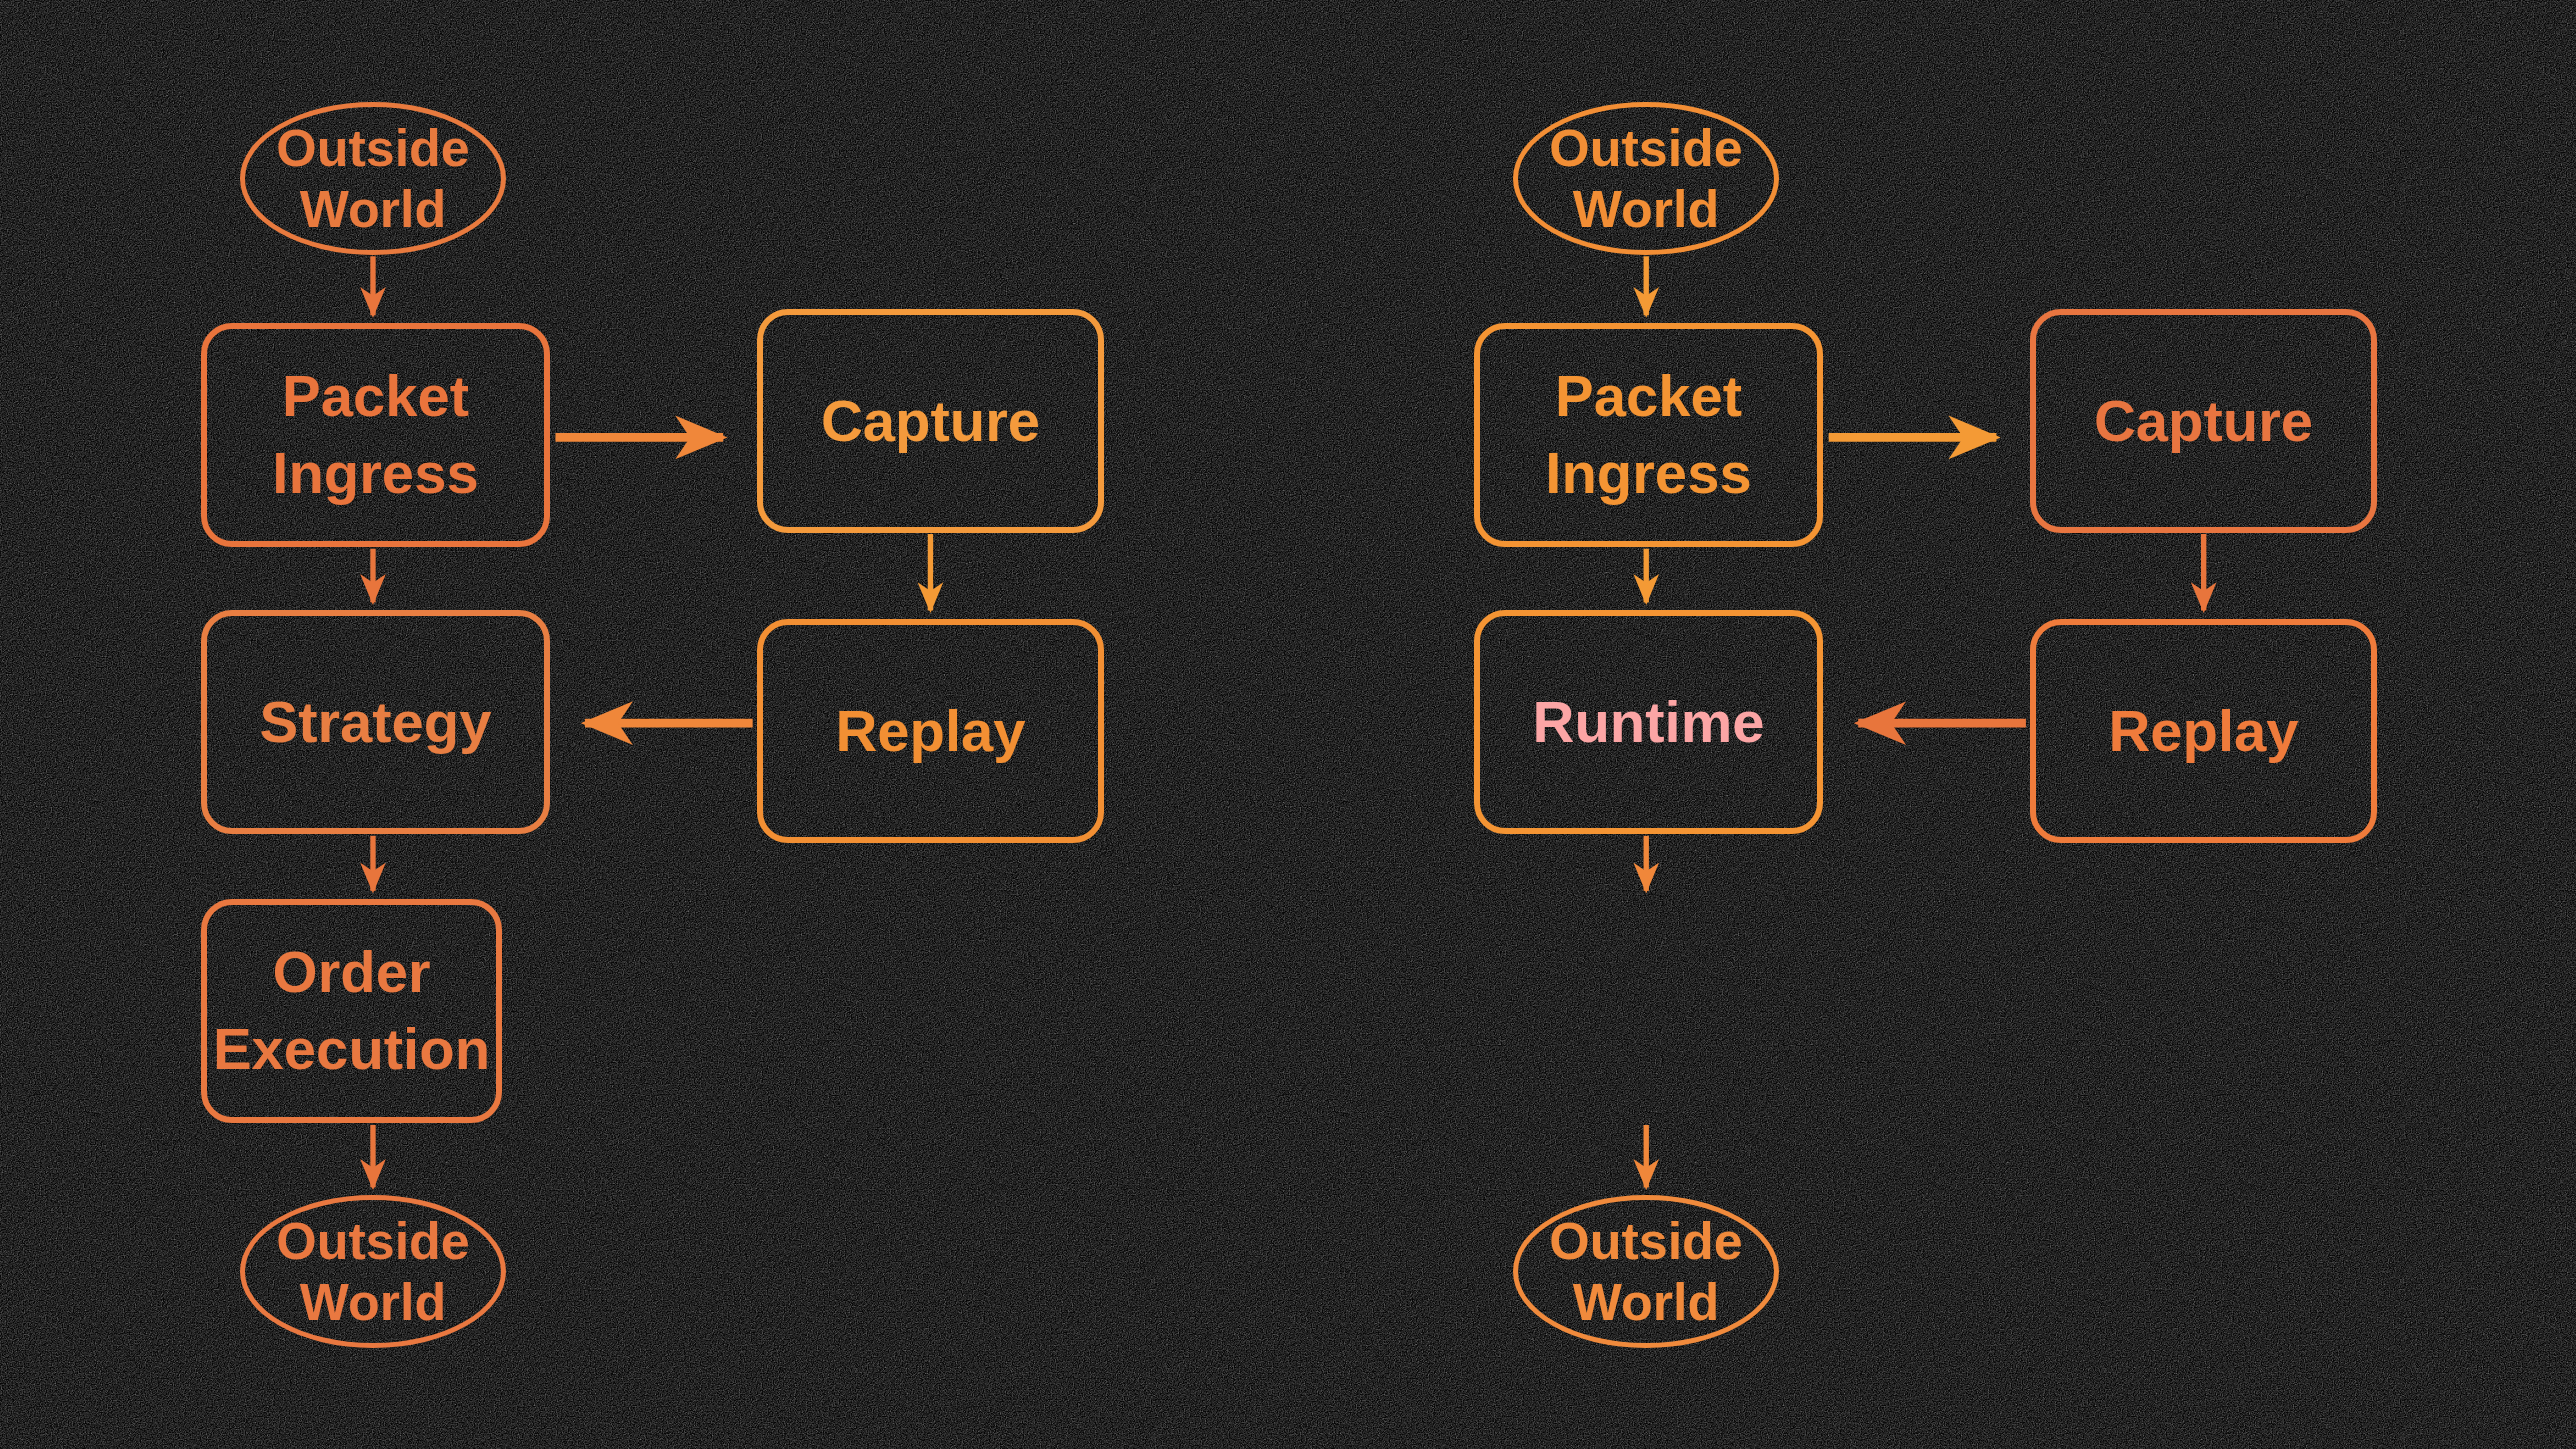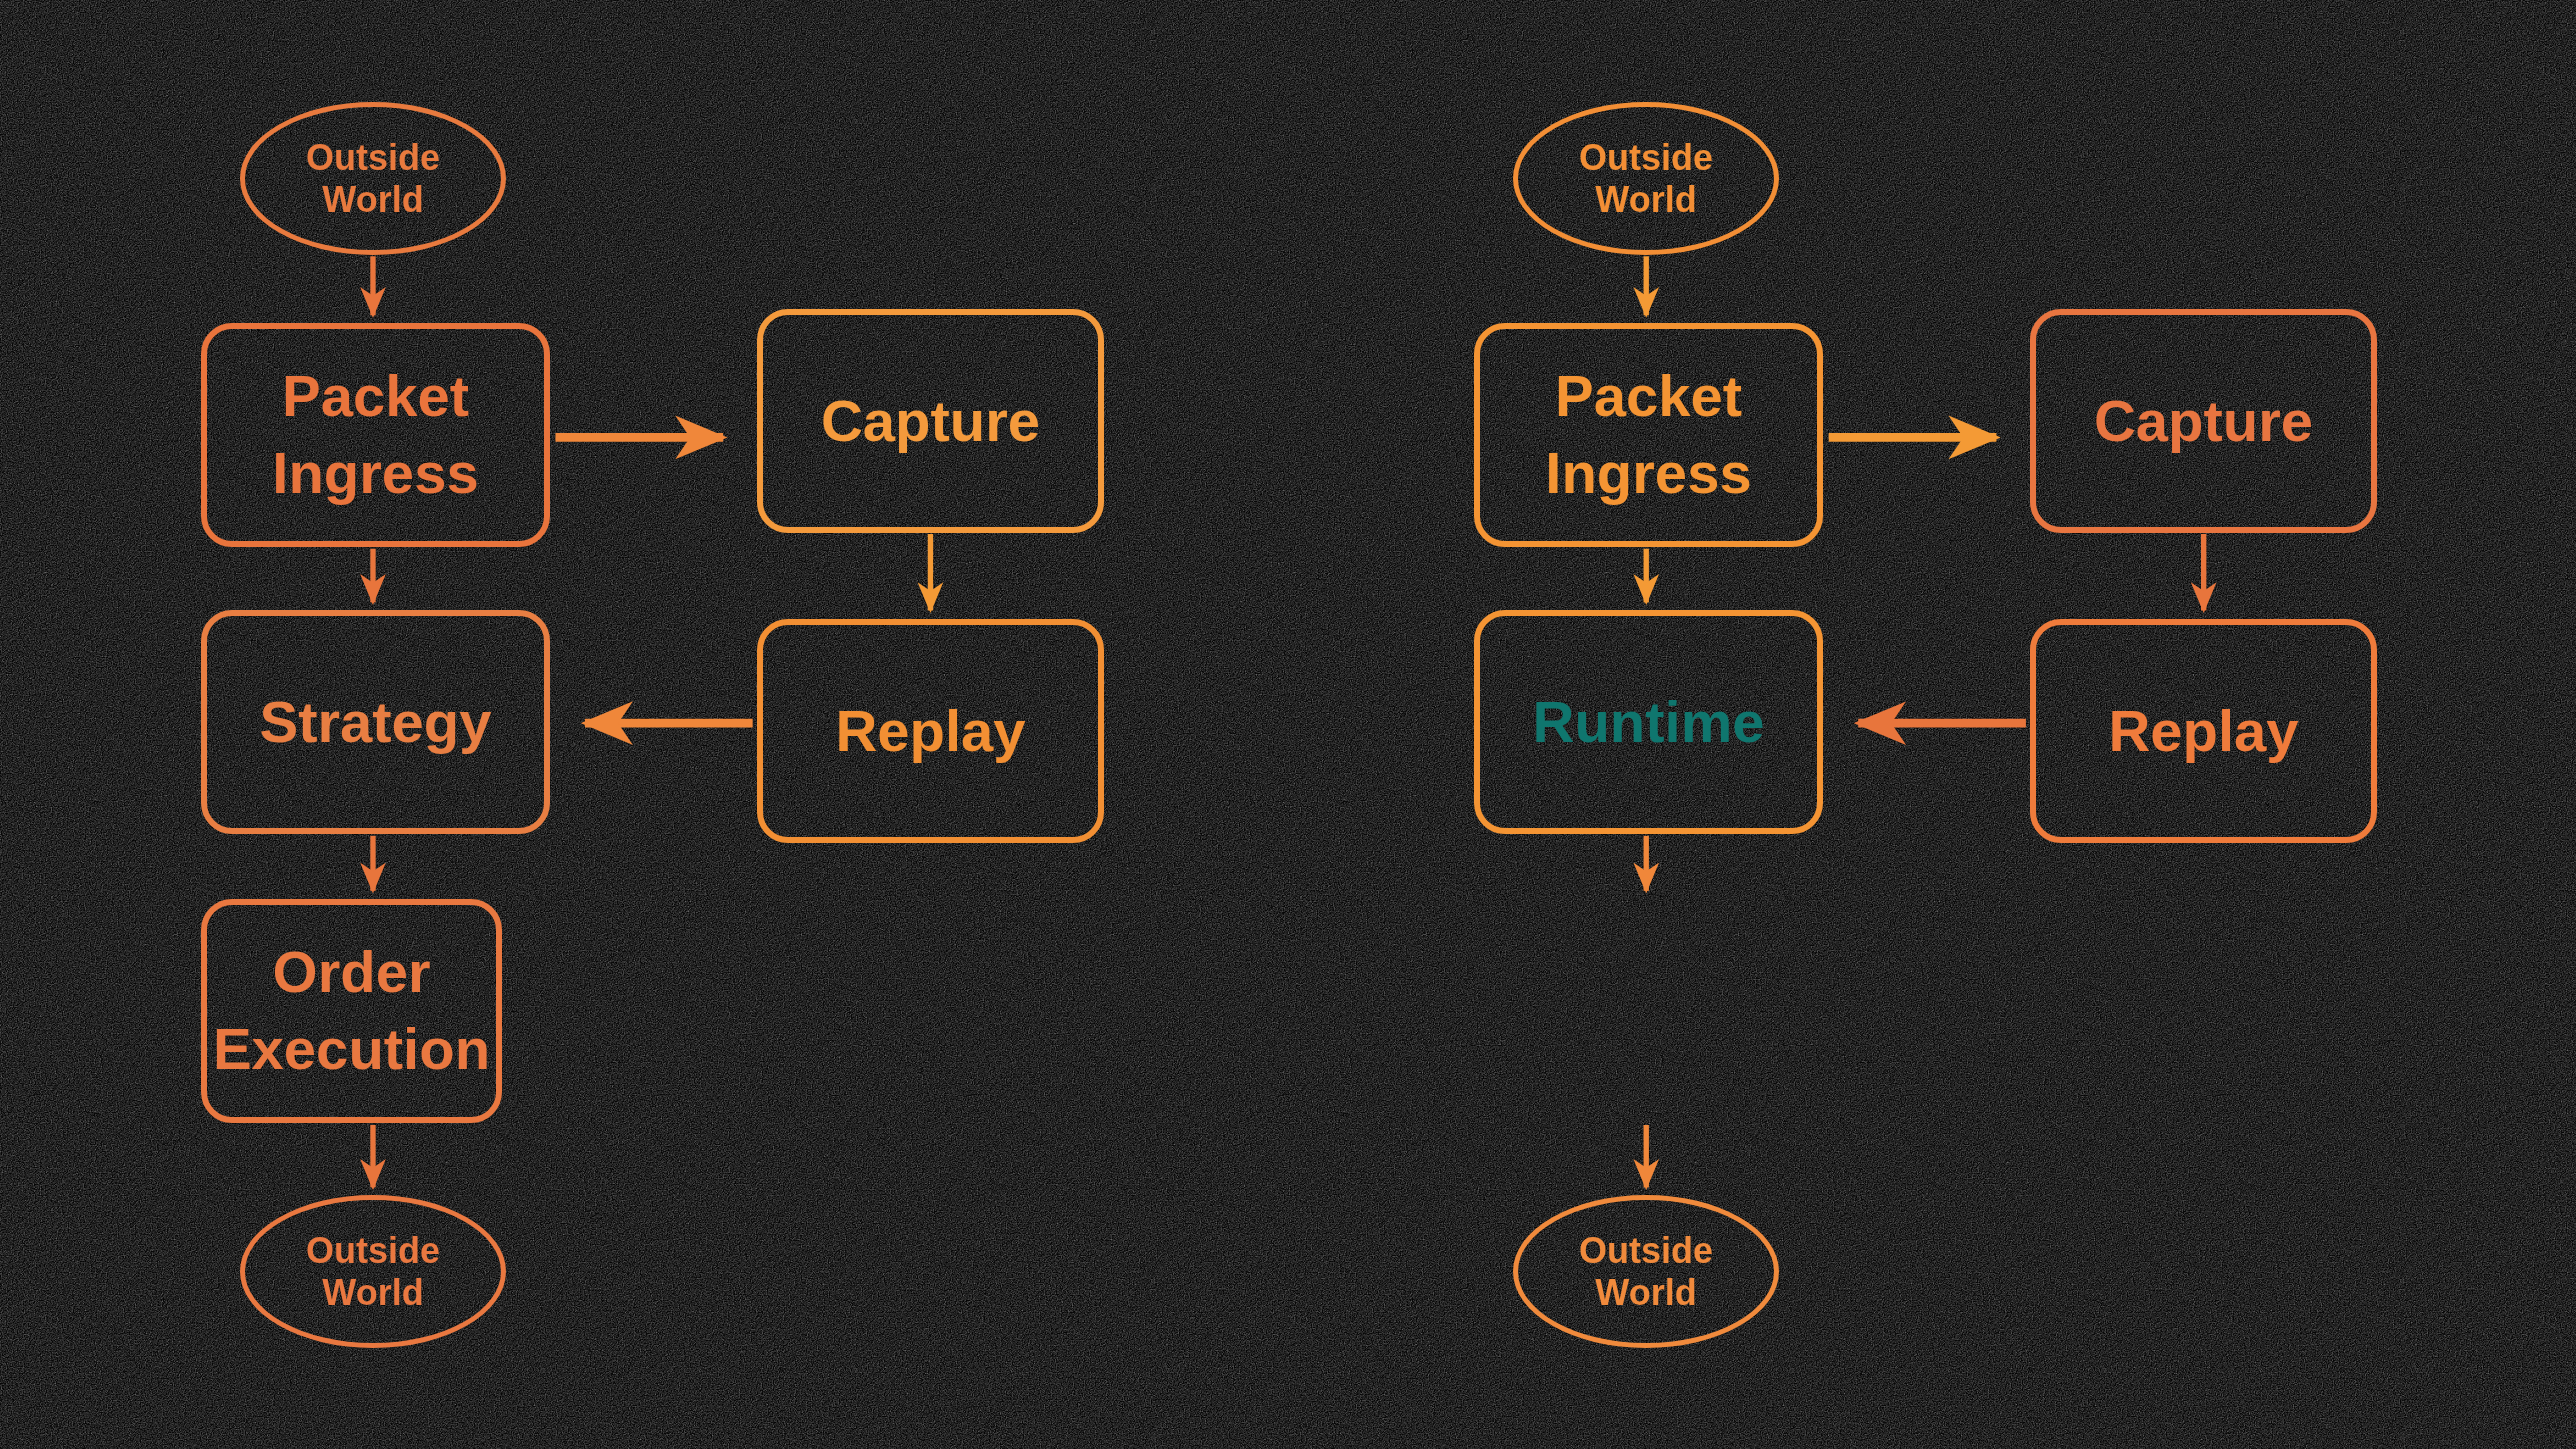--- a/index.html
+++ b/index.html
@@ -38,21 +38,21 @@
   .node.box {
     border: 6.7px solid #F08438;
     border-radius: 31px;
     font-size: 58px;
     line-height: 1.32;
     padding: 16px 20px;
   }
   .node.oval {
     border: 5.4px solid #E87A3E;
     border-radius: 50%;
-    font-size: 36px;
+    font-size: 52px;
     line-height: 1.16;
     padding: 0 24px;
   }
   #vs-label {
     position: absolute;
     z-index: 3;
     left: 1140px;
     top: 672px;
     width: 266px;
     height: 94px;
@@ -148,21 +148,21 @@
 
   <div id="n-l-ow-bottom" class="node oval" style="color: rgb(233, 120, 64); border-color: rgb(233, 120, 64);">Outside World</div>
 
 
   <div id="n-r-ow-top" class="node oval" style="color: rgb(242, 142, 53); border-color: rgb(242, 142, 53);">Outside World</div>
 
   <div id="n-r-packet" class="node box" style="color: rgb(244, 148, 51); border-color: rgb(244, 148, 51);">Packet Ingress</div>
 
   <div id="n-r-capture" class="node box" style="color: rgb(232, 117, 64); border-color: rgb(232, 117, 64);">Capture</div>
 
-  <div id="n-r-runtime" class="node box" style="color: #0f766e; border-color: rgb(244, 148, 51);">Runtime</div>
+  <div id="n-r-runtime" class="node box" style="color: #fca5a5; border-color: rgb(244, 148, 51);">Runtime</div>
 
   <div id="n-r-replay" class="node box" style="color: rgb(239, 123, 59); border-color: rgb(239, 123, 59);">Replay</div>
 
 
   <div id="n-r-ow-bottom" class="node oval" style="color: rgb(240, 138, 60); border-color: rgb(240, 138, 60);">Outside World</div>
 
 </div>
 
 
 </body></html>

